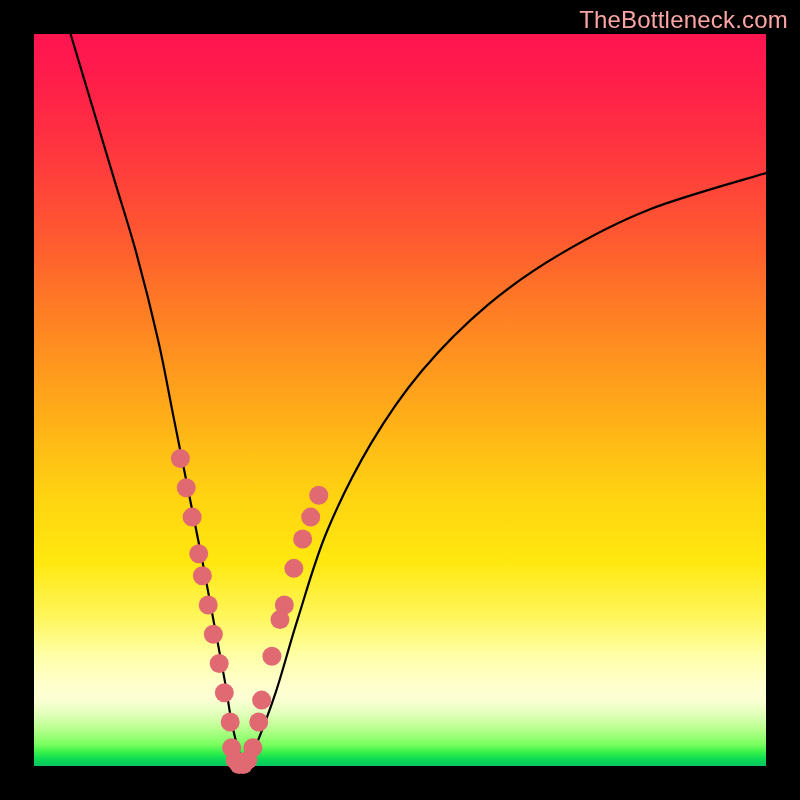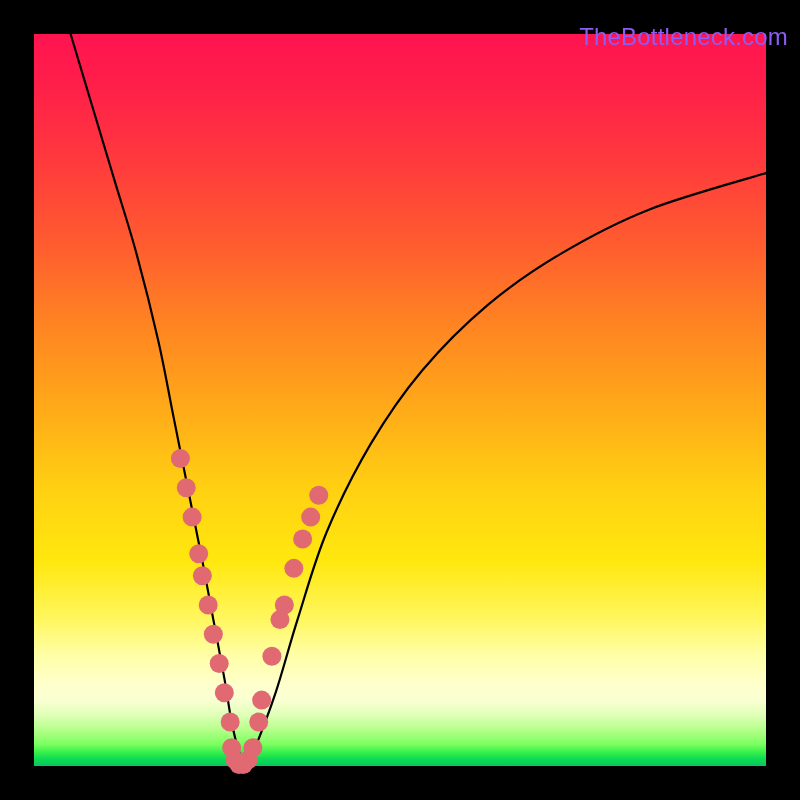--- a/index.html
+++ b/index.html
@@ -44,23 +44,23 @@
         #e0ffb8 93%,
         #b6ff8c 95%,
         #7cff60 97%,
         #33f04a 98.2%,
         #0fdc54 99%,
         #06c75e 100%
       );
   }
   .watermark {
     position: absolute;
-    top: 23px;
+    top: 6px;
     right: 12px;
-    color: #8b5cf6;
+    color: #fca5a5;
     font-size: 24px;
     font-weight: 400;
     letter-spacing: 0.2px;
     z-index: 10;
   }
   svg.curve {
     position: absolute;
     left: 0;
     top: 0;
     width: 732px;

